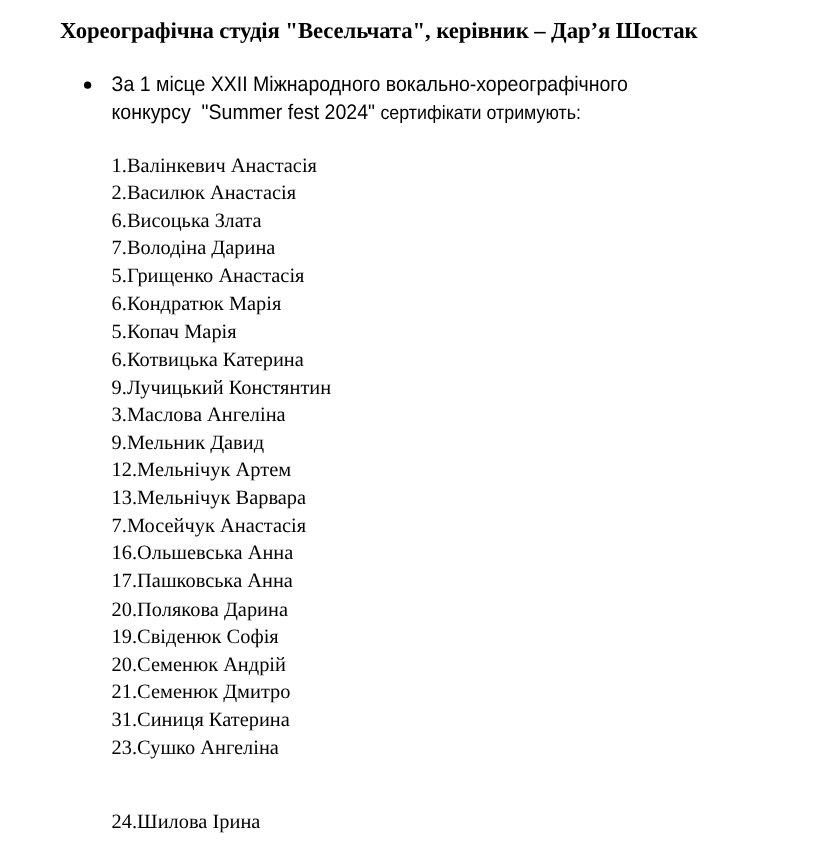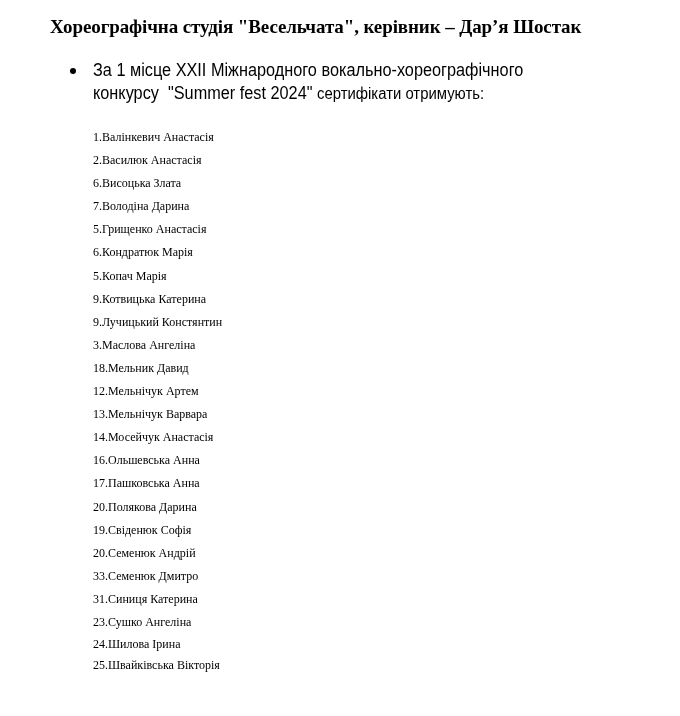--- a/index.html
+++ b/index.html
@@ -7,22 +7,22 @@
          font-family:"Liberation Serif", "DejaVu Serif", serif; color:#000; }
   .heading { position:absolute; left:50px; top:16px; font-size:19px; font-weight:bold;
              white-space:nowrap; letter-spacing:-0.1px; }
   .bullet { position:absolute; left:70px; top:68px; width:6px; height:6px;
             border-radius:50%; background:#000; }
   .intro { position:absolute; left:93px; top:59px; font-size:17.5px; line-height:23px;
            white-space:nowrap; font-family:"Liberation Sans", "DejaVu Sans", sans-serif;
            transform:scaleX(0.93); transform-origin:left top; }
   .intro .small { font-size:16px; }
   .list { position:absolute; left:93px; top:126px; margin:0; padding:0; list-style:none; }
-  .list li { font-size:12px; line-height:23.1px; height:23.1px; white-space:nowrap; }
-  .list li.tight { height:21px; line-height:21px; }
+  .list li { font-size:17px; line-height:23.1px; height:23.1px; white-space:nowrap; }
+  .list li.tight { height:21px; line-height:21px;margin-top:40px; }
 </style>
 </head>
 <body>
 
 <div>
   <div class="heading">Хореографічна студія "Весельчата", керівник – Дар’я Шостак</div>
 
   <span class="bullet"></span>
   <div class="intro">
     <div>За 1 місце XXII Міжнародного вокально-хореографічного</div>
@@ -30,31 +30,31 @@
   </div>
 
   <ul class="list">
     <li>1.Валінкевич Анастасія</li>
     <li>2.Василюк Анастасія</li>
     <li>6.Висоцька Злата</li>
     <li>7.Володіна Дарина</li>
     <li>5.Грищенко Анастасія</li>
     <li>6.Кондратюк Марія</li>
     <li>5.Копач Марія</li>
-    <li>9.Котвицька Катерина</li>
+    <li>6.Котвицька Катерина</li>
     <li>9.Лучицький Констянтин</li>
     <li>3.Маслова Ангеліна</li>
-    <li>18.Мельник Давид</li>
+    <li>9.Мельник Давид</li>
     <li>12.Мельнічук Артем</li>
     <li>13.Мельнічук Варвара</li>
-    <li>14.Мосейчук Анастасія</li>
+    <li>7.Мосейчук Анастасія</li>
     <li>16.Ольшевська Анна</li>
     <li>17.Пашковська Анна</li>
     <li>20.Полякова Дарина</li>
     <li>19.Свіденюк Софія</li>
     <li>20.Семенюк Андрій</li>
-    <li>33.Семенюк Дмитро</li>
+    <li>21.Семенюк Дмитро</li>
     <li>31.Синиця Катерина</li>
     <li>23.Сушко Ангеліна</li>
     <li class="tight">24.Шилова Ірина</li>
     <li class="tight">25.Швайківська Вікторія</li>
   </ul>
 </div>
 
 </body></html>

